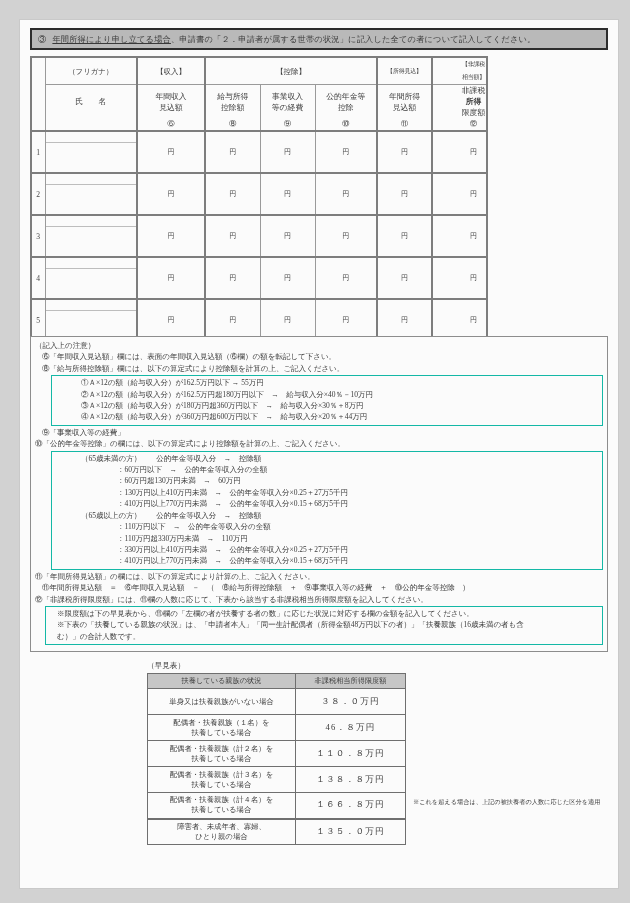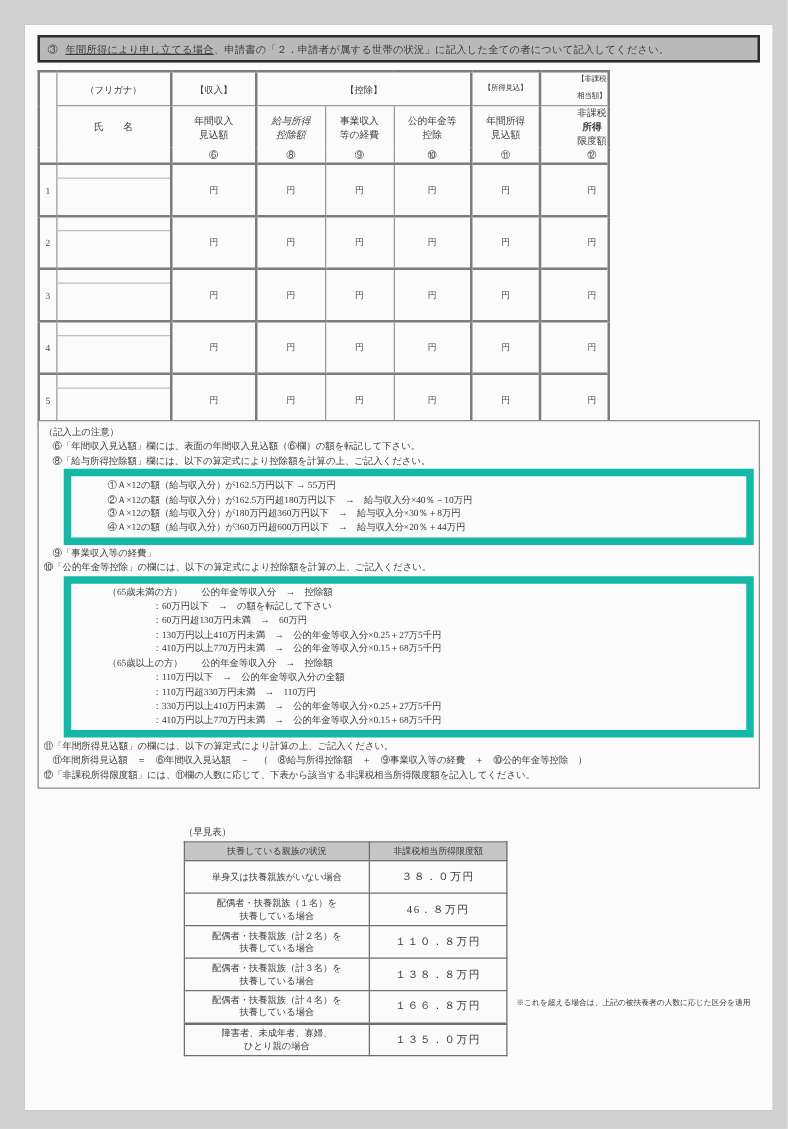--- a/index.html
+++ b/index.html
@@ -110,21 +110,21 @@
     border: 1px solid #8d8d8d;
     background: #fbfbfb;
     padding: 3px 4px 5px 4px;
     font-size: 7.5px;
     line-height: 11.4px;
     color: #3a3a3a;
   }
   .notes .ln { white-space: nowrap; }
   .ind1 { padding-left: 7px; }
   .subbox {
-    border: 6px solid #14b8a6;
+    border: 1px solid #14b8a6;
     margin: 1px 0 1px 16px;
     padding: 1px 8px 2px 3px;
   }
   .subbox .ln { padding-left: 26px; }
   .subbox .ln.deep { padding-left: 62px; }
   .subbox .ln.head { padding-left: 26px; }
 
   
   .hy-label {
     position: absolute;
@@ -199,21 +199,21 @@
         <th class="brk-sm thick-t thick-l">【所得見込】</th>
         <th class="brk-sm thick-t thick-l thick-r">【非課税相当額】</th>
       </tr>
       <tr>
         <th class="thick-l" style="border-top:none;border-bottom:none;border-right:none;"></th>
         <th class="hdr-body" style="border-bottom:none;">氏　　名</th>
         <th class="hdr-body thick-l" style="border-bottom:none;">
           <span class="l2">年間収入</span>
           <span class="l2">見込額</span>
         </th>
-        <th class="hdr-body thick-l" style="border-bottom:none;font-style:italic;">
+        <th class="hdr-body thick-l" style="border-bottom:none;">
           <span class="l2">給与所得</span>
           <span class="l2">控除額</span>
         </th>
         <th class="hdr-body" style="border-bottom:none;">
           <span class="l2">事業収入</span>
           <span class="l2">等の経費</span>
         </th>
         <th class="hdr-body" style="border-bottom:none;">
           <span class="l2">公的年金等</span>
           <span class="l2">控除</span>
@@ -319,33 +319,38 @@
     <div class="subbox">
       <div class="ln head">①Ａ×12の額（給与収入分）が162.5万円以下 → 55万円</div>
       <div class="ln head">②Ａ×12の額（給与収入分）が162.5万円超180万円以下　→　給与収入分×40％－10万円</div>
       <div class="ln head">③Ａ×12の額（給与収入分）が180万円超360万円以下　→　給与収入分×30％＋8万円</div>
       <div class="ln head">④Ａ×12の額（給与収入分）が360万円超600万円以下　→　給与収入分×20％＋44万円</div>
     </div>
     <div class="ln ind1">⑨「事業収入等の経費」</div>
     <div class="ln">⑩「公的年金等控除」の欄には、以下の算定式により控除額を計算の上、ご記入ください。</div>
     <div class="subbox">
       <div class="ln head">（65歳未満の方）　　公的年金等収入分　→　控除額</div>
-      <div class="ln deep">：60万円以下　→　の額を転記して下さい</div>
+      <div class="ln deep">：60万円以下　→　公的年金等収入分の全額</div>
       <div class="ln deep">：60万円超130万円未満　→　60万円</div>
       <div class="ln deep">：130万円以上410万円未満　→　公的年金等収入分×0.25＋27万5千円</div>
       <div class="ln deep">：410万円以上770万円未満　→　公的年金等収入分×0.15＋68万5千円</div>
       <div class="ln head">（65歳以上の方）　　公的年金等収入分　→　控除額</div>
       <div class="ln deep">：110万円以下　→　公的年金等収入分の全額</div>
       <div class="ln deep">：110万円超330万円未満　→　110万円</div>
       <div class="ln deep">：330万円以上410万円未満　→　公的年金等収入分×0.25＋27万5千円</div>
       <div class="ln deep">：410万円以上770万円未満　→　公的年金等収入分×0.15＋68万5千円</div>
     </div>
     <div class="ln">⑪「年間所得見込額」の欄には、以下の算定式により計算の上、ご記入ください。</div>
     <div class="ln ind1">⑪年間所得見込額　＝　⑥年間収入見込額　－　（　⑧給与所得控除額　＋　⑨事業収入等の経費　＋　⑩公的年金等控除　）</div>
     <div class="ln">⑫「非課税所得限度額」には、⑪欄の人数に応じて、下表から該当する非課税相当所得限度額を記入してください。</div>
+    <div class="subbox" style="margin-left:10px;">
+      <div class="ln" style="padding-left:8px;">※限度額は下の早見表から、⑪欄の「左欄の者が扶養する者の数」に応じた状況に対応する欄の金額を記入してください。</div>
+      <div class="ln" style="padding-left:8px;">※下表の「扶養している親族の状況」は、「申請者本人」「同一生計配偶者（所得金額48万円以下の者）」「扶養親族（16歳未満の者も含</div>
+      <div class="ln" style="padding-left:8px;">む）」の合計人数です。</div>
+    </div>
   </div>
 
   <div class="hy-label">（早見表）</div>
   <table class="hytable">
     <colgroup>
         <col class="hy-c1">
         <col class="hy-c2">
       </colgroup>
     <thead>
       <tr>

